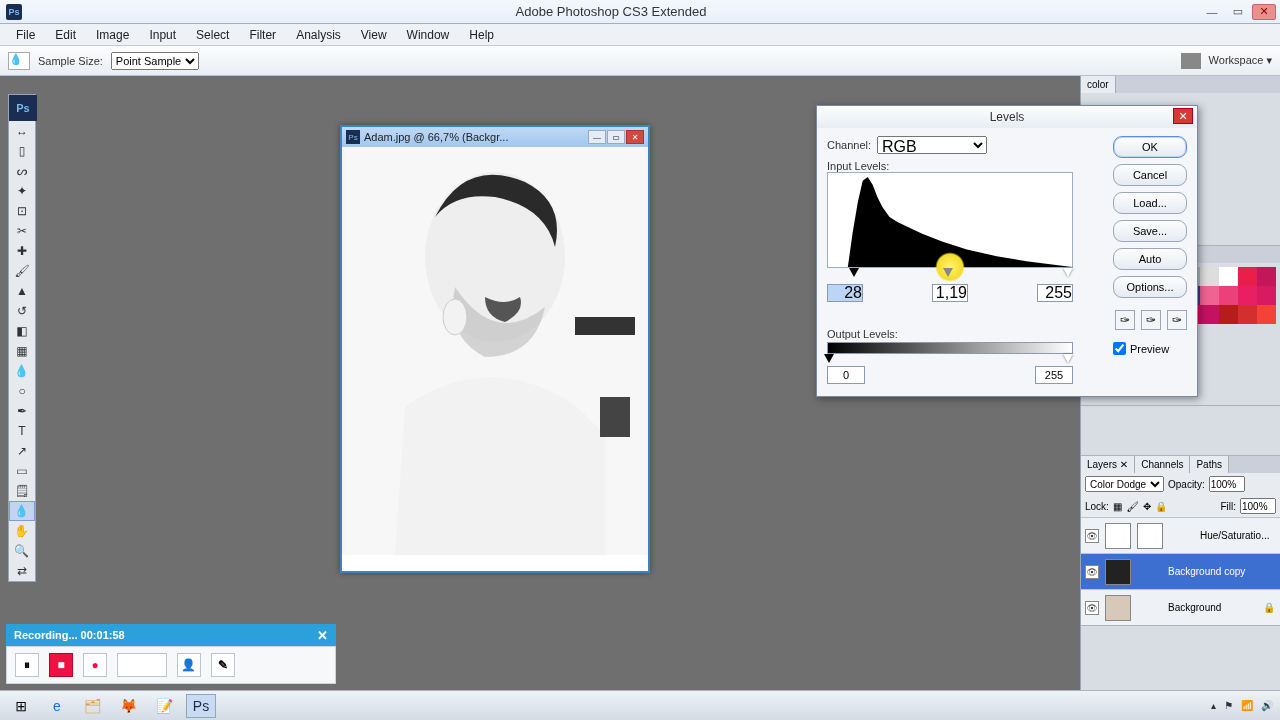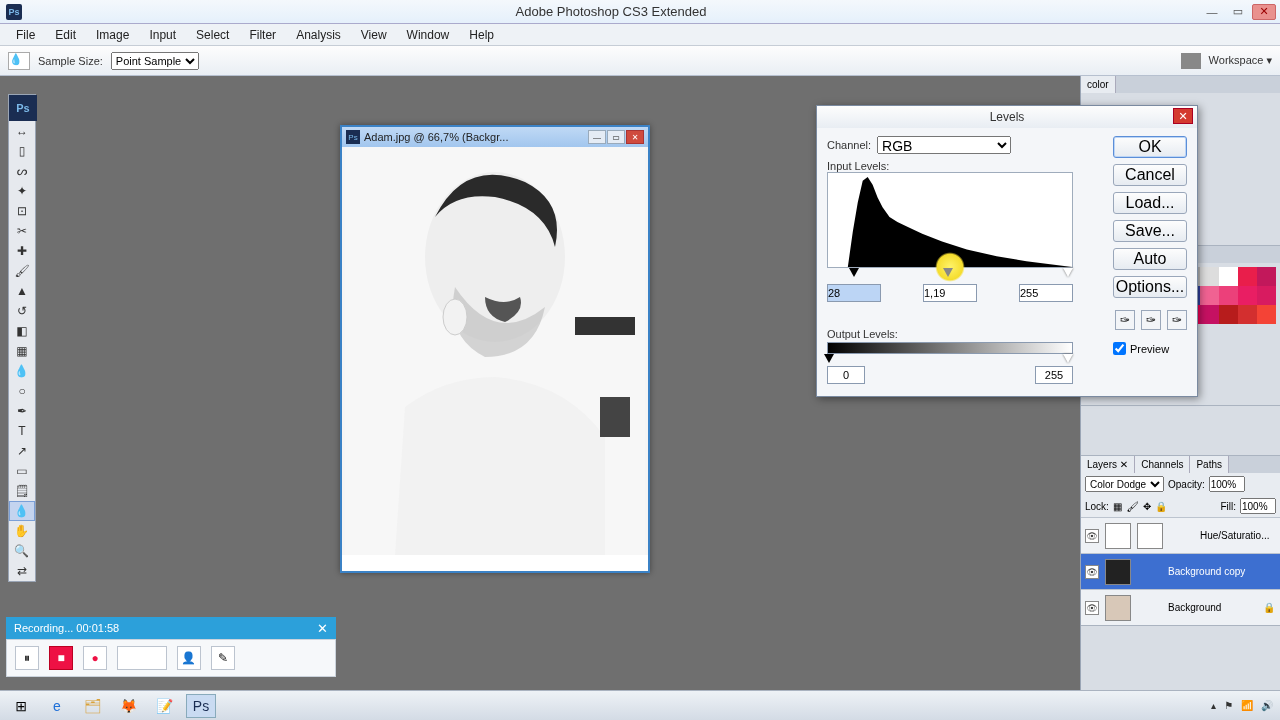--- a/index.html
+++ b/index.html
@@ -49,38 +49,38 @@
 .sketch svg { width: 100%; height: 100%; }
 
 
 .levels { position: absolute; left: 816px; top: 105px; width: 382px; background: #f4f6f9; border: 1px solid #7a8aa0; box-shadow: 2px 2px 8px rgba(0,0,0,0.4); }
 .levels .ltitle { height: 22px; display: flex; align-items: center; justify-content: center; font-size: 12px; color: #333; position: relative; background: linear-gradient(#fdfdfd,#e8edf3); }
 .levels .lclose { position: absolute; right: 4px; top: 2px; width: 20px; height: 16px; background: #d43a2f; color: #fff; font-size: 11px; display: flex; align-items: center; justify-content: center; border: 1px solid #a02; }
 .levels .lbody { padding: 8px 10px 12px; display: flex; gap: 12px; }
 .levels .lleft { flex: 1; }
 .levels .lright { width: 74px; display: flex; flex-direction: column; gap: 6px; }
 .levels .row { display: flex; align-items: center; gap: 6px; margin-bottom: 6px; font-size: 11px; }
-.levels select { font-size: 14px; width: 134px; height: 18px; }
+.levels select { font-size: 16px; width: 110px; height: 18px; }
 .levels .lbl { font-size: 11px; color: #333; }
 .levels .histo { width: 246px; height: 96px; border: 1px solid #9facbc; background: #fff; position: relative; margin-bottom: 2px; }
 .levels .histo svg { width: 100%; height: 100%; }
 .levels .slider-track { width: 246px; height: 10px; position: relative; margin-bottom: 4px; }
 .levels .tri { position: absolute; top: -2px; width: 0; height: 0; border-left: 5px solid transparent; border-right: 5px solid transparent; }
 .levels .tri.black { border-top: 9px solid #000; }
 .levels .tri.gray { border-top: 9px solid #888; }
 .levels .tri.white { border-top: 9px solid #fff; filter: drop-shadow(0 0 1px #666); }
 .levels .hilite { position: absolute; width: 30px; height: 30px; border-radius: 50%; background: radial-gradient(#fff36a,#f5dd2e 60%, transparent 70%); pointer-events: none; }
 .levels .inputs3 { display: flex; justify-content: space-between; width: 246px; }
-.levels .inputs3 input { width: 54px; height: 18px; font-size: 11px; text-align: left; border: 1px solid #8a9ab0; }
+.levels .inputs3 input { width: 36px; height: 18px; font-size: 16px; text-align: right; border: 1px solid #8a9ab0; }
 .levels .inputs3 input.sel { background: #bcd5f5; }
 .levels .grad { width: 246px; height: 12px; background: linear-gradient(to right,#000,#fff); border: 1px solid #8a9ab0; margin: 2px 0; position: relative; }
 .levels .out-track { width: 246px; height: 10px; position: relative; }
 .levels .inputs2 { display: flex; justify-content: space-between; width: 246px; }
 .levels .inputs2 input { width: 38px; height: 18px; font-size: 11px; text-align: center; border: 1px solid #8a9ab0; }
-.levels button { height: 22px; font-size: 16px; background: linear-gradient(#fdfdfd,#e6ebf1); border: 1px solid #9aa7ba; border-radius: 3px; }
+.levels button { height: 22px; font-size: 11px; background: linear-gradient(#fdfdfd,#e6ebf1); border: 1px solid #9aa7ba; border-radius: 9px; }
 .levels button.primary { border-color: #5b8ed8; box-shadow: 0 0 0 1px #bcd5f5 inset; }
 .levels .droppers { display: flex; gap: 6px; margin-top: 6px; justify-content: flex-end; }
 .levels .dropper { width: 20px; height: 20px; border: 1px solid #9aa7ba; background: #f3f5f8; font-size: 12px; display: flex; align-items: center; justify-content: center; }
 .levels .preview-row { display: flex; align-items: center; gap: 4px; font-size: 11px; margin-top: 6px; }
 
 
 .rpanels { position: absolute; right: 0; top: 76px; width: 200px; bottom: 30px; background: #d8dde4; border-left: 1px solid #9aa5b5; }
 .rpanels .panel { border-bottom: 1px solid #aab3c0; }
 .rpanels .tabs { display: flex; background: #c9d0da; font-size: 10px; }
 .rpanels .tabs span { padding: 3px 6px; border-right: 1px solid #aab; background: #e8ecf1; }
@@ -91,21 +91,21 @@
 .rpanels .layers .blend { display: flex; align-items: center; gap: 4px; padding: 3px 4px; background: #e8ecf1; }
 .rpanels .layers .blend select, .rpanels .layers .blend input { font-size: 10px; height: 16px; }
 .rpanels .layers .layer { display: flex; align-items: center; height: 36px; border-top: 1px solid #bcc4cf; padding: 0 4px; gap: 6px; background: #eef1f5; }
 .rpanels .layers .layer.sel { background: #3d6fd0; color: #fff; }
 .rpanels .layers .eye { width: 14px; height: 14px; border: 1px solid #888; background: #fff; color: #333; font-size: 9px; display: flex; align-items: center; justify-content: center; }
 .rpanels .layers .thumb { width: 26px; height: 26px; background: #222; border: 1px solid #888; }
 .rpanels .layers .thumb.white { background: #fff; }
 .rpanels .layers .pname { font-size: 10px; white-space: nowrap; overflow: hidden; text-overflow: ellipsis; flex: 1; margin-left: 31px; }
 
 
-.recbar { position: absolute; left: 6px; bottom: 35px; width: 330px; height: 68px; }
+.recbar { position: absolute; left: 6px; bottom: 28px; width: 330px; height: 68px; font-weight: bold; }
 .recbar .rtitle { height: 22px; background: #2ca0da; color: #fff; font-size: 11px; display: flex; align-items: center; padding: 0 8px; }
 .recbar .rtitle .rclose { margin-left: auto; font-size: 13px; }
 .recbar .rbody { height: 38px; background: #f6f8fa; border: 1px solid #cbd3dc; display: flex; align-items: center; gap: 10px; padding: 0 8px; }
 .recbar .rbtn { width: 24px; height: 24px; border: 1px solid #bcc4cf; display: flex; align-items: center; justify-content: center; background: #fff; font-size: 12px; }
 .recbar .rbtn.stop { background: #e14; color: #fff; border-color: #b02; }
 .recbar .wave { width: 50px; height: 24px; border: 1px solid #bcc4cf; background: #fff; }
 
 
 .taskbar { position: absolute; left: 0; right: 0; bottom: 0; height: 30px; background: linear-gradient(#eef2f6,#d3dbe5); border-top: 1px solid #aab3c0; display: flex; align-items: center; padding: 0 6px; gap: 6px; }
 .taskbar .tb { width: 30px; height: 24px; display: flex; align-items: center; justify-content: center; font-size: 14px; }

